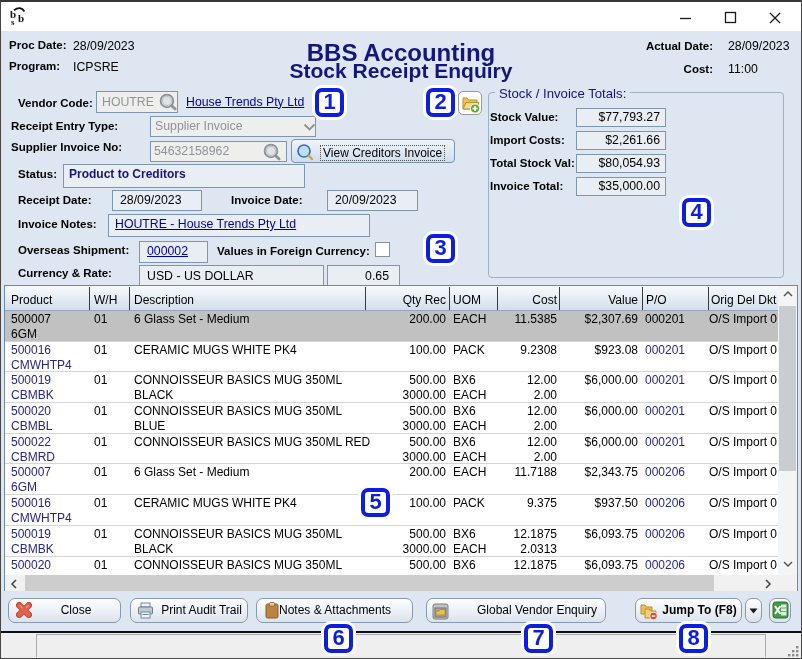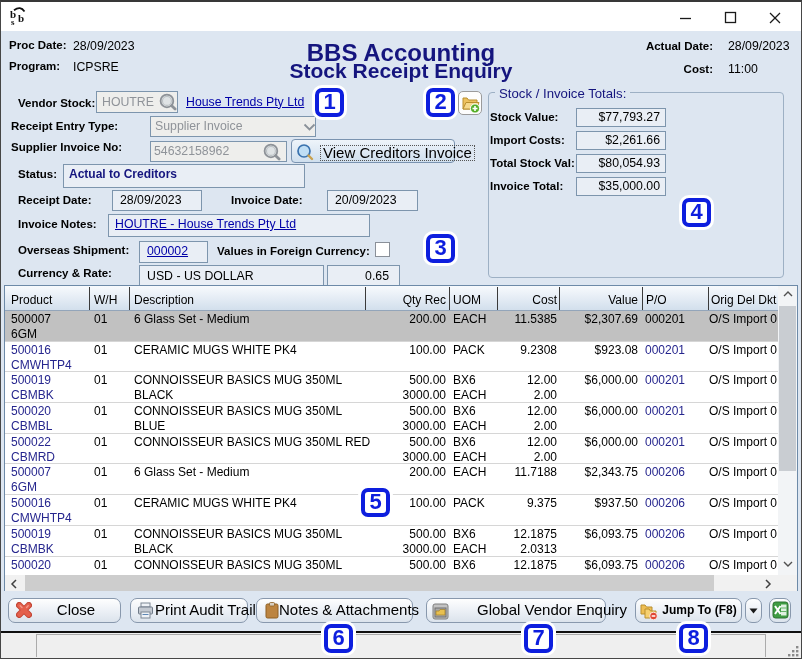--- a/index.html
+++ b/index.html
@@ -10,21 +10,21 @@
 .title-text { position:absolute; left:31px; top:7px; font-size:12px; line-height:12px; color:#000; }
 .abs { position:absolute; }
 .lbl { position:absolute; font-size:11.5px; line-height:11.5px; font-weight:bold; color:#000; white-space:nowrap; }
 .val { position:absolute; font-size:12.3px; line-height:12.3px; color:#000; white-space:nowrap; }
 .navy { color:#15157e; }
 .tb { position:absolute; background:#e9eef5; border:1px solid #7d95ad; }
 .tbd { position:absolute; background:#eeeeec; border:1px solid #7d95ad; color:#8f9399; font-size:12.3px; }
 .link { color:#0000a8; text-decoration:underline; font-size:12.3px; line-height:12.3px; white-space:nowrap; }
 .marker { position:absolute; width:29px; height:29px; background:#ffffff; border:4px solid #0d1ede; border-radius:7px; box-shadow:0 0 0 3px #ffffff; color:#0d1ede; font-weight:bold; font-size:22px; text-align:center; line-height:20px; z-index:50; }
 .btn { position:absolute; height:25px; background:linear-gradient(#fefefe,#eef2f7 45%,#dbe3ec); border:1px solid #8898ad; border-radius:7px; }
-.btn-text { position:absolute; font-size:15px; line-height:12.3px; color:#000; white-space:nowrap; top:604px; }
+.btn-text { position:absolute; font-size:12px; line-height:12.3px; color:#000; white-space:nowrap; top:604px; }
 .grid { position:absolute; left:4px; top:285px; width:794px; height:306px; background:#ffffff; border:1px solid #6d8aa8; }
 .ghead { position:absolute; left:0; top:0; width:773px; height:25px; background:linear-gradient(#f7fafd, #e3ebf4 55%, #d2dfec); border-bottom:1px solid #93a5ba; }
 .ghead .sep { position:absolute; top:1px; width:1px; height:23px; background:#3a3a3a; }
 .gh { position:absolute; top:8px; font-size:12px; line-height:12px; color:#000; white-space:nowrap; }
 .grow { position:absolute; left:0; width:773px; border-bottom:1px solid #d6d6d6; background:#fff; overflow:hidden; }
 .gc { position:absolute; font-size:12px; color:#000; line-height:15.3px; white-space:pre; }
 .gnavy { color:#26268e; }
 .r { text-align:right; }
 </style>
 </head>
@@ -49,21 +49,21 @@
 <div class="val" style="left:73px; top:40px;">28/09/2023</div>
 <div class="lbl" style="left:9px; top:61px;">Program:</div>
 <div class="val" style="left:73px; top:61px;">ICPSRE</div>
 <div class="lbl navy" style="left:0; top:41px; width:802px; text-align:center; font-size:24px; line-height:24px;">BBS Accounting</div>
 <div class="lbl navy" style="left:0; top:60px; width:802px; text-align:center; font-size:21px; line-height:21px;">Stock Receipt Enquiry</div>
 <div class="lbl" style="left:500px; top:40.5px; width:213px; text-align:right;">Actual Date:</div>
 <div class="val" style="left:728px; top:40px;">28/09/2023</div>
 <div class="lbl" style="left:500px; top:63.5px; width:213px; text-align:right;">Cost:</div>
 <div class="val" style="left:728px; top:63px;">11:00</div>
 
-<div class="lbl" style="left:18px; top:97.5px;">Vendor Stock:</div>
+<div class="lbl" style="left:18px; top:97.5px;">Vendor Code:</div>
 <div class="tbd" style="left:96px; top:90.5px; width:82px; height:22px; line-height:20px; padding-left:5px;">HOUTRE</div>
 <svg class="abs" style="left:159px; top:93px;" width="18" height="18" viewBox="0 0 17 17">
   <circle cx="7.5" cy="7.5" r="6" fill="#e3e5e6" stroke="#8d9298" stroke-width="1.7"></circle>
   <circle cx="7.5" cy="7.5" r="4.2" fill="#dfe3e5" stroke="#b9bfc3" stroke-width="1"></circle>
   <line x1="12" y1="12" x2="15.2" y2="15.2" stroke="#8d9298" stroke-width="2.6" stroke-linecap="round"></line>
 </svg>
 <div class="abs link" style="left:186px; top:95.5px;">House Trends Pty Ltd</div>
 <div class="marker" style="left:315px; top:88px;">1</div>
 
 <div class="lbl" style="left:11px; top:120.8px;">Receipt Entry Type:</div>
@@ -91,21 +91,21 @@
 </svg>
 <div class="abs" style="left:291px; top:138.5px; width:164px; height:24px; background:linear-gradient(#eef4fa,#cfdfee); border:1px solid #7a93b0; border-radius:4px;"></div>
 <svg class="abs" style="left:296px; top:143px;" width="18" height="18" viewBox="0 0 18 18">
   <circle cx="8" cy="8" r="6" fill="#bfdef5" stroke="#3a72ae" stroke-width="1.7"></circle>
   <line x1="12.5" y1="12.5" x2="16" y2="16" stroke="#c9a14e" stroke-width="2.4" stroke-linecap="round"></line>
 </svg>
 <div class="btn-text" style="left:321px; top:145.5px; outline:1px dotted #555; padding:1px 2px;">View Creditors Invoice</div>
 
 <div class="lbl" style="left:18px; top:168.6px;">Status:</div>
 <div class="tb" style="left:63px; top:164px; width:242px; height:24px;"></div>
-<div class="lbl navy" style="left:69px; top:168px; font-size:12px; line-height:12px;">Actual to Creditors</div>
+<div class="lbl navy" style="left:69px; top:168px; font-size:12px; line-height:12px;">Product to Creditors</div>
 
 <div class="lbl" style="left:18px; top:195px;">Receipt Date:</div>
 <div class="tb" style="left:112px; top:190px; width:90px; height:21px;"></div>
 <div class="val" style="left:120px; top:194px;">28/09/2023</div>
 <div class="lbl" style="left:231px; top:195px;">Invoice Date:</div>
 <div class="tb" style="left:327px; top:190px; width:91px; height:21px;"></div>
 <div class="val" style="left:335px; top:194px;">20/09/2023</div>
 
 <div class="lbl" style="left:18px; top:218.8px;">Invoice Notes:</div>
 <div class="tb" style="left:108px; top:213.5px; width:262px; height:23px;"></div>

